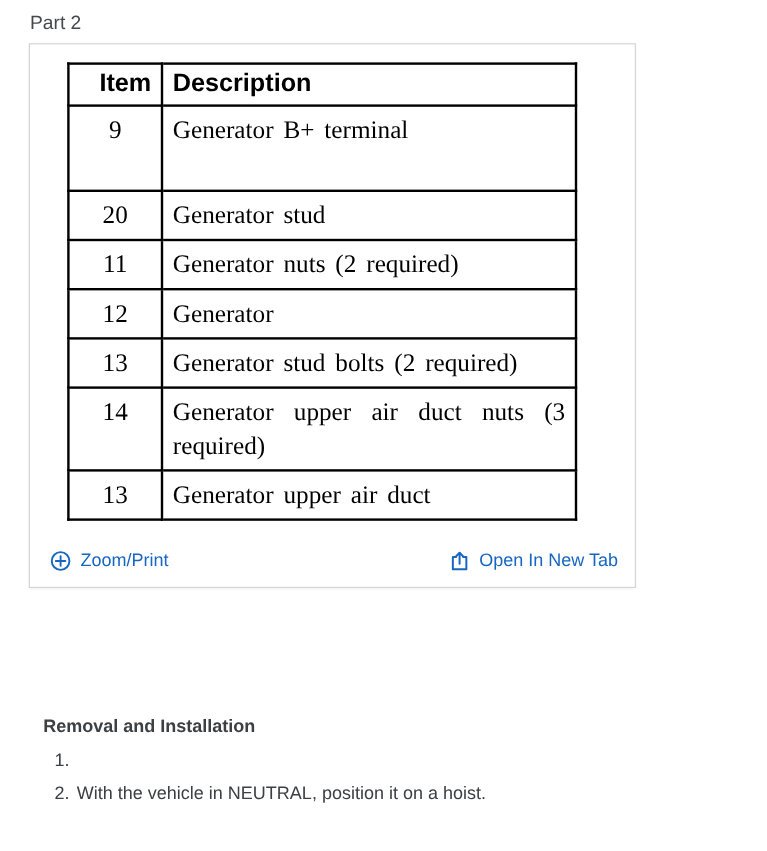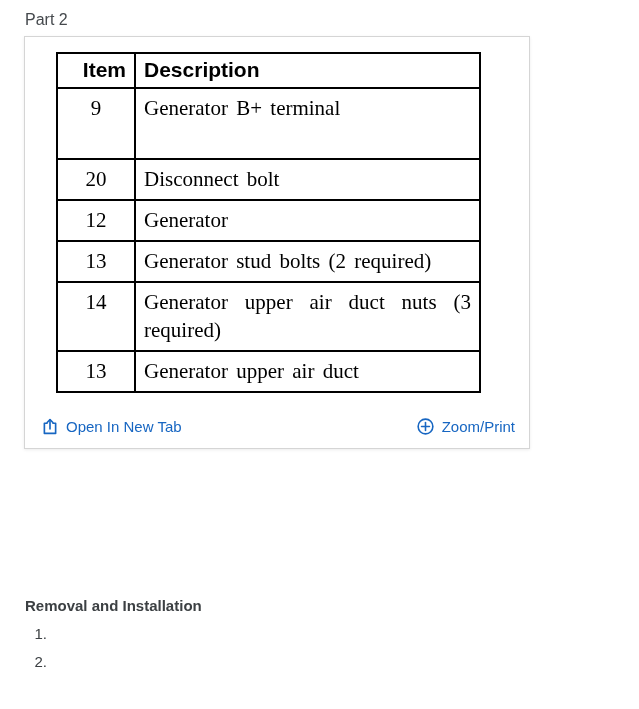--- a/index.html
+++ b/index.html
@@ -68,21 +68,21 @@
     display: inline-flex;
     align-items: center;
     gap: 7px;
     color: #1766c2;
     font-size: 15px;
     text-decoration: none;
     cursor: pointer;
   }
   .link svg { display: block; }
 
-  .section { position: absolute; left: 25px; top: 597px; width: 590px; }
+  .section { position: absolute; left: 36px; top: 597px; width: 590px; }
   .section-heading {
     font-weight: bold;
     font-size: 15px;
     color: #3c4043;
   }
   .steps { margin-top: 10px; }
   .step {
     display: flex;
     font-size: 15px;
     color: #3c4043;
@@ -107,21 +107,25 @@
           <th class="col-desc">Description</th>
         </tr>
       </thead>
       <tbody>
         <tr class="tall">
           <td class="cell-item">9</td>
           <td class="cell-desc">Generator B+ terminal</td>
         </tr>
         <tr>
           <td class="cell-item">20</td>
-          <td class="cell-desc">Disconnect bolt</td>
+          <td class="cell-desc">Generator stud</td>
+        </tr>
+        <tr>
+          <td class="cell-item">11</td>
+          <td class="cell-desc">Generator nuts (2 required)</td>
         </tr>
         <tr>
           <td class="cell-item">12</td>
           <td class="cell-desc">Generator</td>
         </tr>
         <tr>
           <td class="cell-item">13</td>
           <td class="cell-desc">Generator stud bolts (2 required)</td>
         </tr>
         <tr>
@@ -131,47 +135,48 @@
         <tr>
           <td class="cell-item">13</td>
           <td class="cell-desc">Generator upper air duct</td>
         </tr>
       </tbody>
     </table>
 
     <div class="panel-footer">
       <a class="link">
         <span>
+          <svg width="19" height="19" viewBox="0 0 24 24" fill="none" stroke="#1766c2" stroke-width="2" stroke-linecap="round">
+            <circle cx="12" cy="12" r="9.3"></circle>
+            <path d="M12 7 V17"></path>
+            <path d="M7 12 H17"></path>
+          </svg>
+        </span>
+        <span>Zoom/Print</span>
+      </a>
+      <a class="link">
+        <span>
           <svg width="18" height="18" viewBox="0 0 24 24" fill="none" stroke="#1766c2" stroke-width="2.2" stroke-linecap="round" stroke-linejoin="round">
             <path d="M8 7 H4.5 V20.5 H19.5 V7 H16"></path>
             <path d="M12 14.5 V2.5"></path>
             <path d="M8.2 6 L12 2.2 L15.8 6"></path>
           </svg>
         </span>
         <span>Open In New Tab</span>
-      </a>
-      <a class="link">
-        <span>
-          <svg width="19" height="19" viewBox="0 0 24 24" fill="none" stroke="#1766c2" stroke-width="2" stroke-linecap="round">
-            <circle cx="12" cy="12" r="9.3"></circle>
-            <path d="M12 7 V17"></path>
-            <path d="M7 12 H17"></path>
-          </svg>
-        </span>
-        <span>Zoom/Print</span>
       </a>
     </div>
 
   </div>
 
   <div class="section">
     <div class="section-heading">Removal and Installation</div>
     <div class="steps">
       <div class="step">
         <span class="step-num">1.</span>
       </div>
       <div class="step">
         <span class="step-num">2.</span>
+        <span class="step-text">With the vehicle in NEUTRAL, position it on a hoist.</span>
       </div>
     </div>
   </div>
 
 </div>
 
 </body></html>

